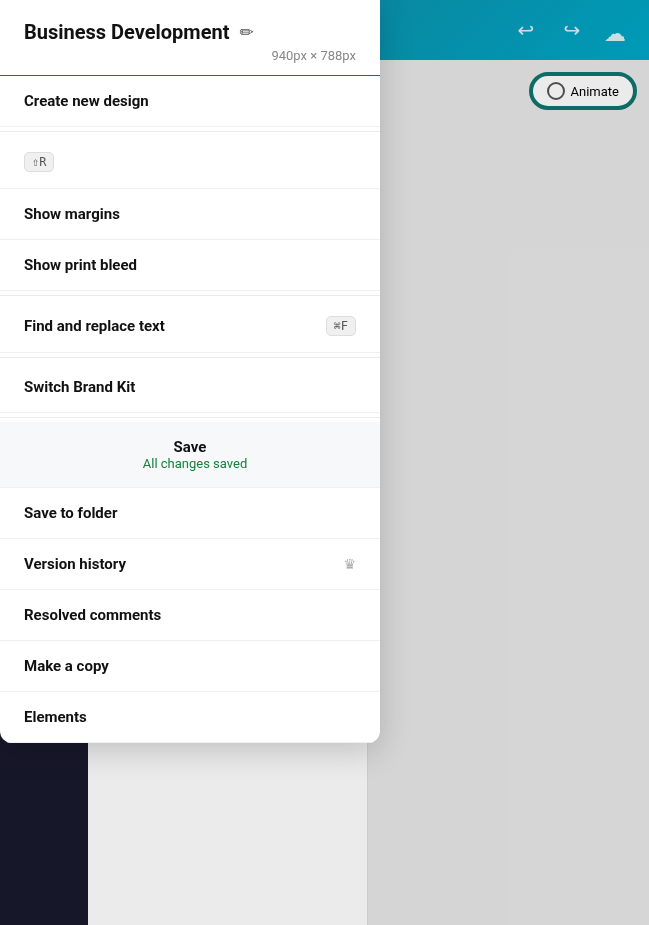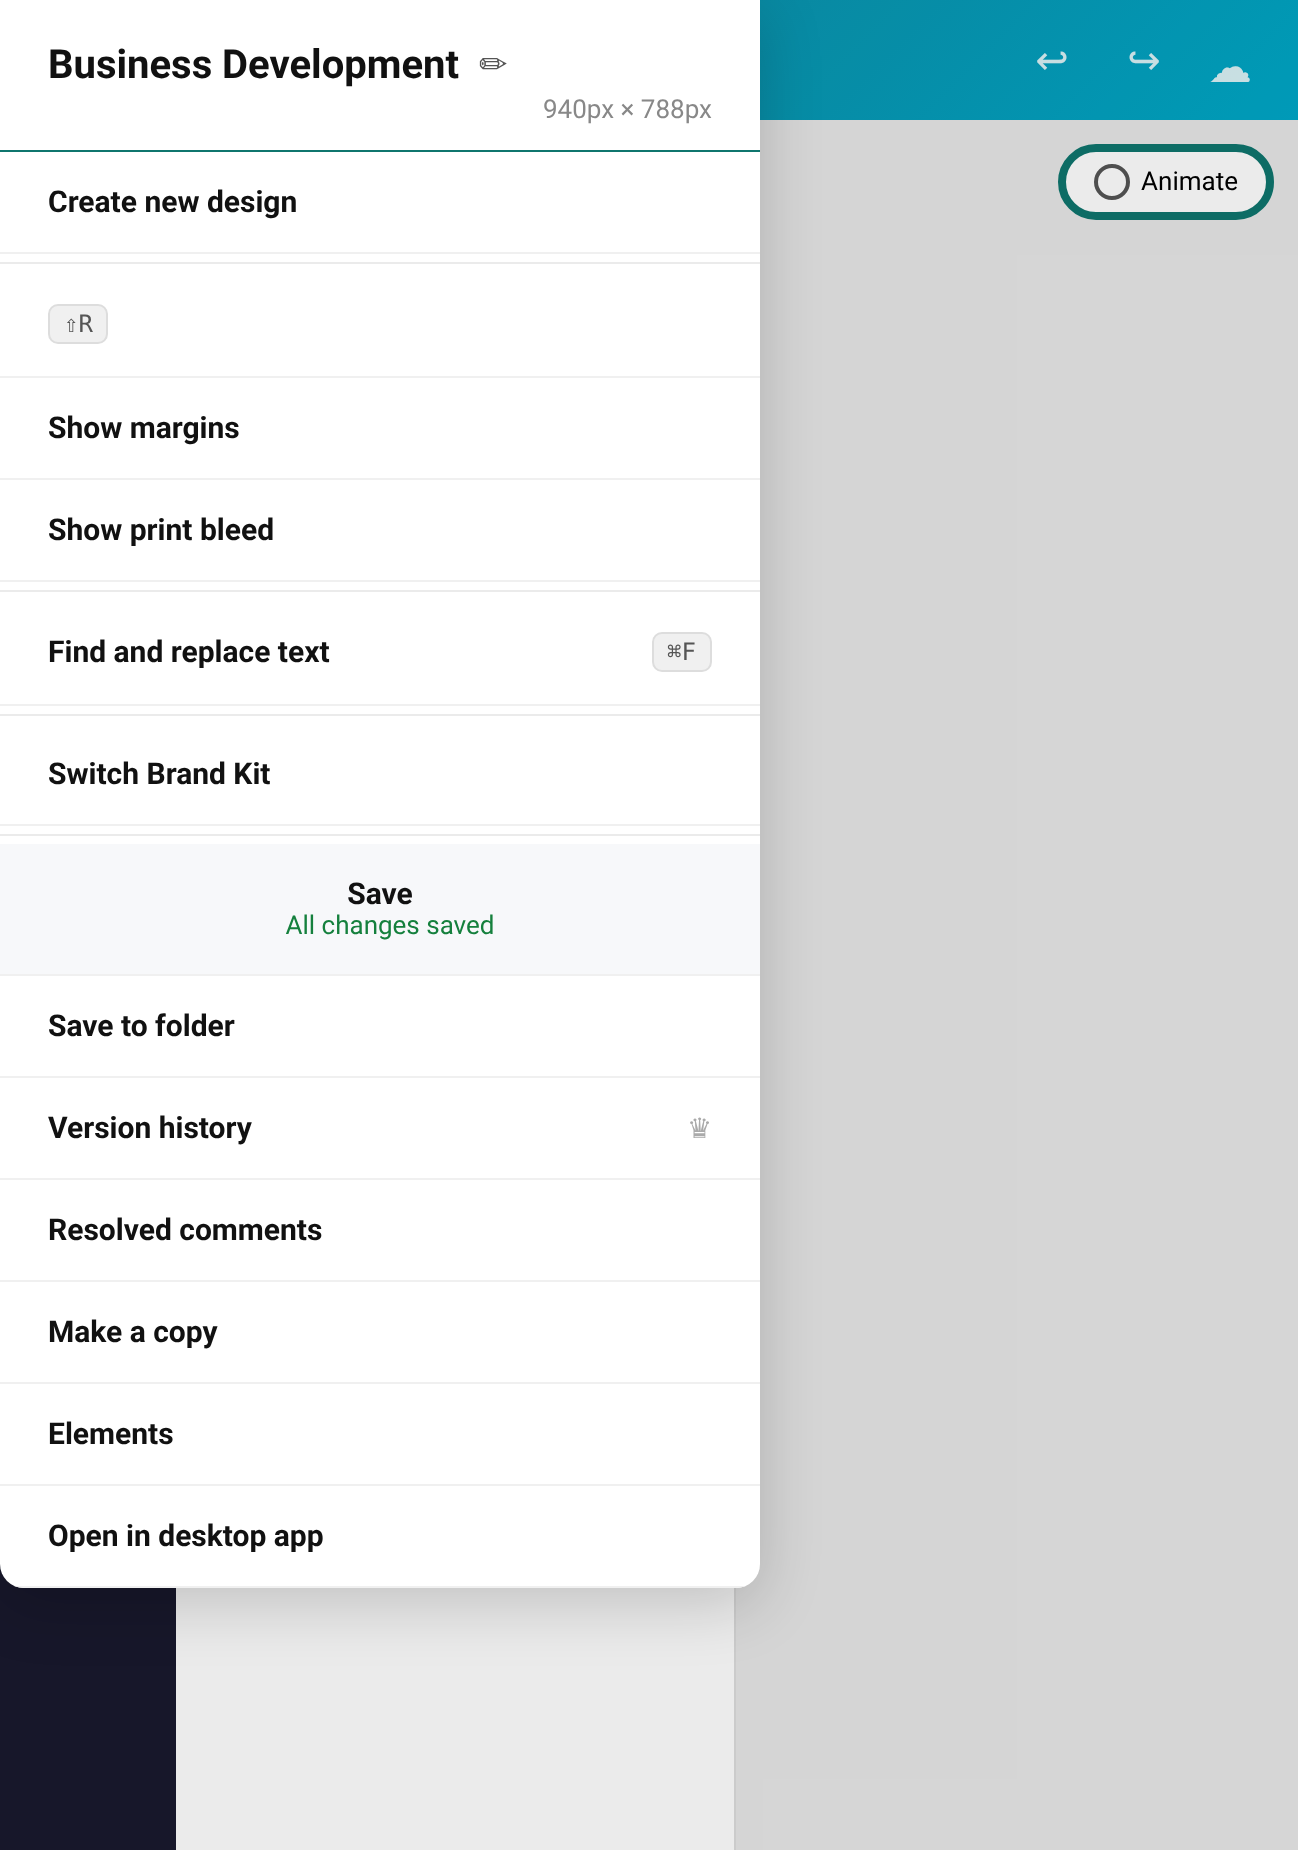--- a/index.html
+++ b/index.html
@@ -512,18 +512,14 @@
       <span class="dropdown-item-badge"></span>
     </div>
       <div class="dropdown-item">
       <span class="dropdown-item-text">Make a copy</span>
       <span class="dropdown-item-badge"></span>
     </div>
       <div class="dropdown-item">
       <span class="dropdown-item-text">Elements</span>
       <span class="dropdown-item-badge"></span>
     </div>
-      <div class="dropdown-item">
-      <span class="dropdown-item-text">Open in desktop app</span>
-      <span class="dropdown-item-badge"></span>
-    </div>
     </div>
 </div>
 
 </body></html>

